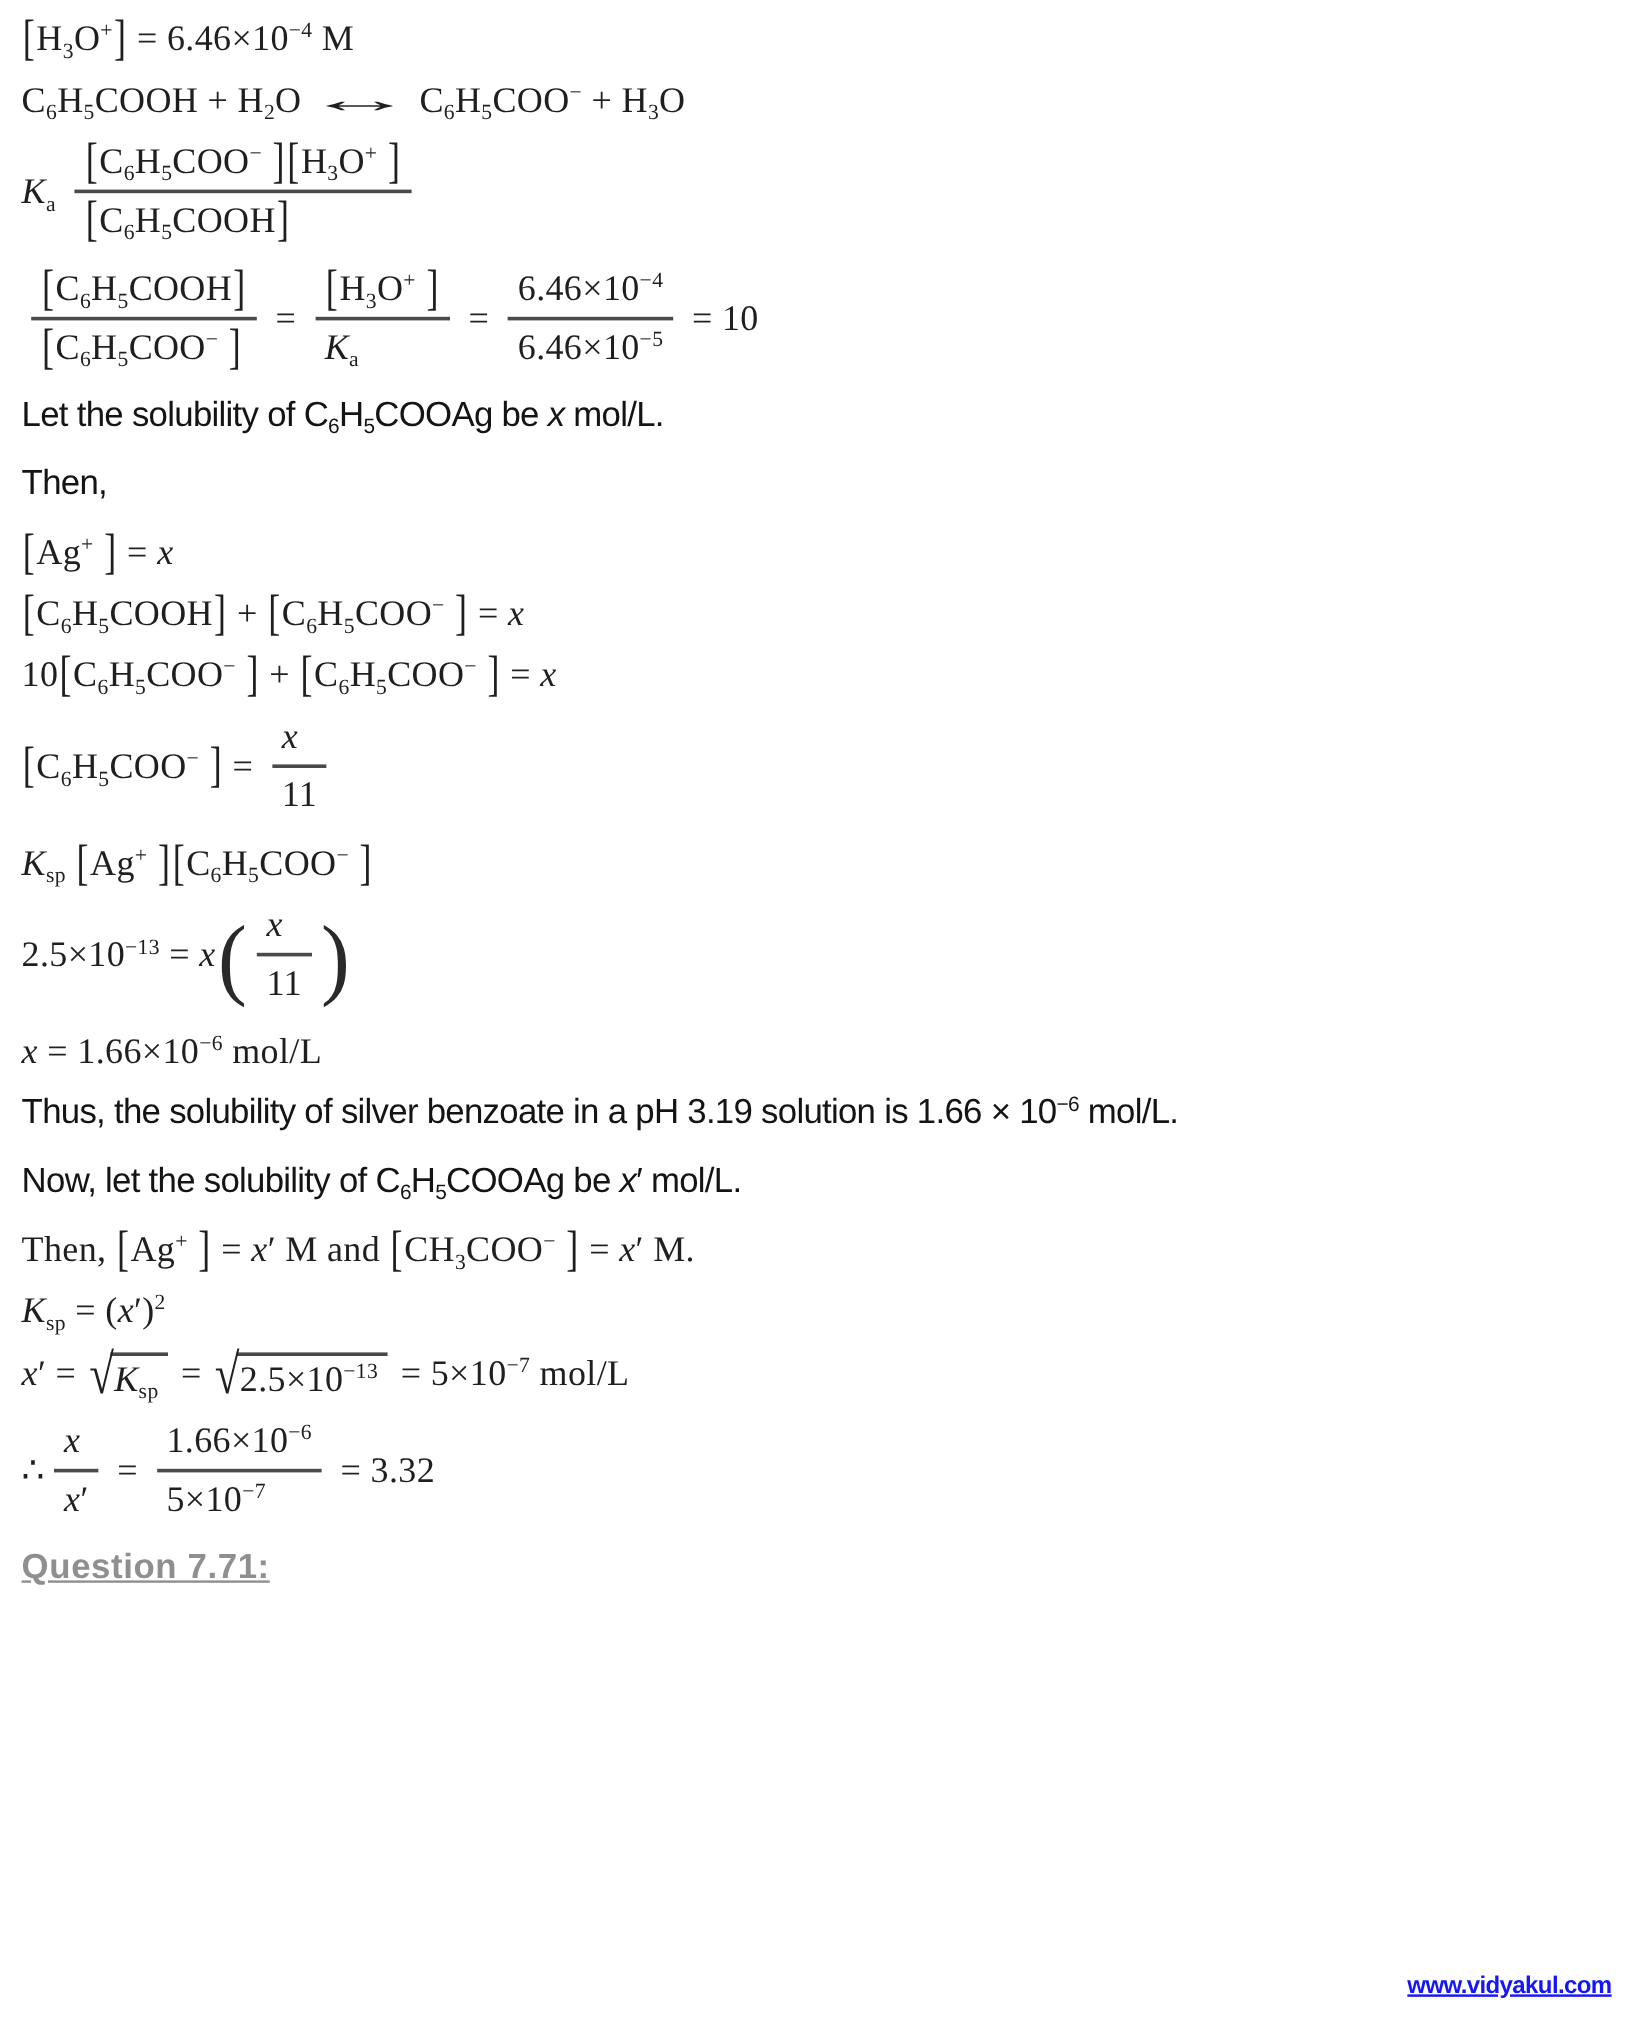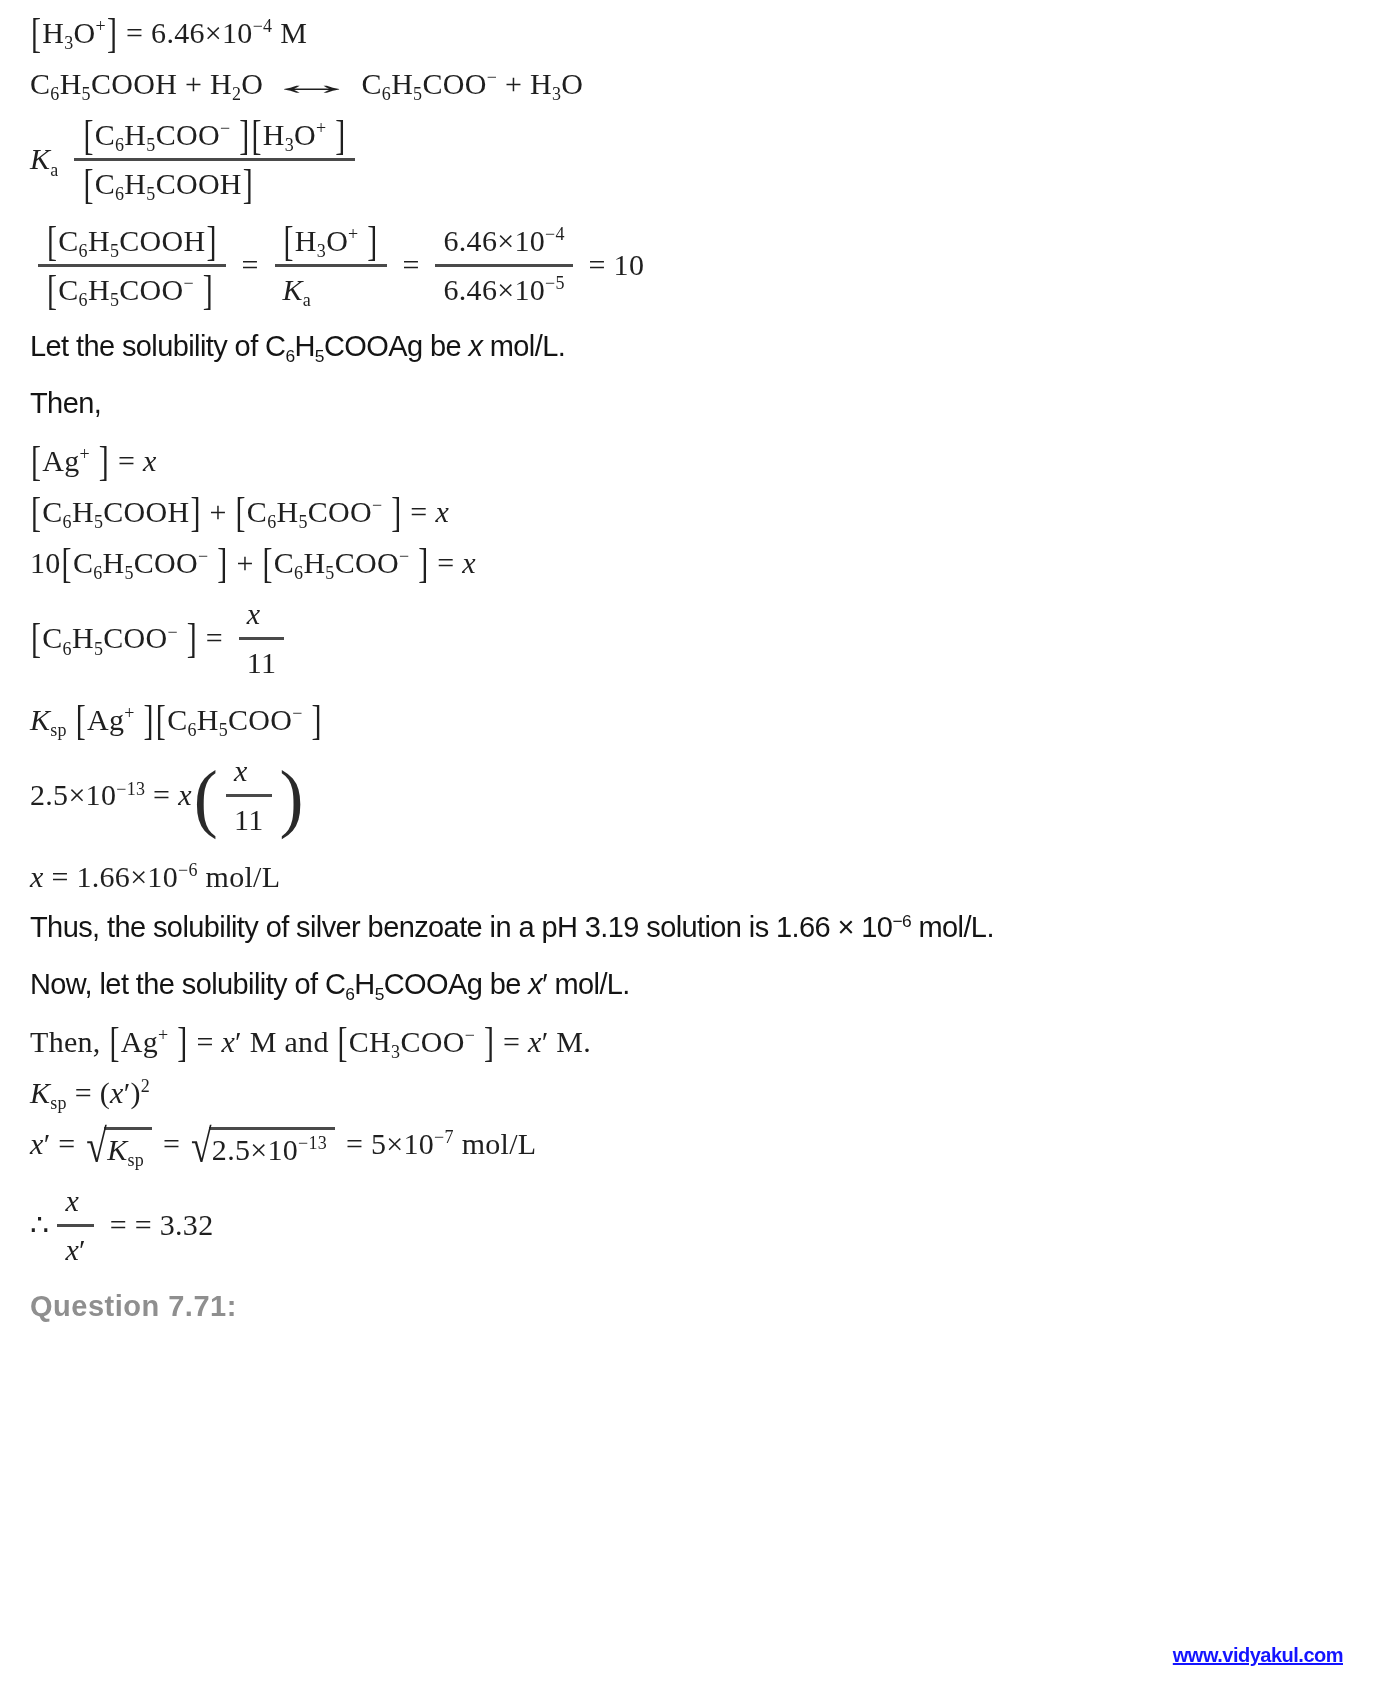--- a/index.html
+++ b/index.html
@@ -12,21 +12,21 @@
   *{box-sizing:border-box;}
   html,body{margin:0;padding:0;}
   body{
     width:1375px;height:1681px;
     background:#ffffff;
     position:relative;
     overflow:hidden;
     font-family:"Liberation Serif", serif;
   }
   .doc{
-    padding:16px 34px 0 30px;
+    padding:16px 34px 0 18px;
   }
   .line{
     margin:0 0 17px 0;
     white-space:nowrap;
   }
   .line.math{
     font-family:"Liberation Serif", serif;
     font-size:30px;
     color:var(--ink);
     letter-spacing:0.3px;
@@ -39,20 +39,21 @@
     margin-top:6px;
     margin-bottom:24px;
   }
   .line.heading{
     font-family:"Liberation Sans", sans-serif;
     font-size:29px;
     font-weight:bold;
     color:var(--heading-gray);
     letter-spacing:0.5px;
     margin-top:10px;
+    text-decoration:underline;
   }
   sub{font-size:60%;vertical-align:-0.35em;line-height:0;}
   sup{font-size:60%;vertical-align:0.6em;line-height:0;}
   i{font-style:italic;}
   
   .bk{
     display:inline-block;
     transform:scaleY(1.38);
     transform-origin:50% 52%;
     padding:0 1px;
@@ -158,18 +159,18 @@
       <div class="line text">Now, let the solubility of C<sub>6</sub>H<sub>5</sub>COOAg be <i>x</i>′ mol/L.</div>
       <div class="line math">Then, <span class="bk">[</span>Ag<sup>+</sup> <span class="bk">]</span> = <i>x</i>′ M and <span class="bk">[</span>CH<sub>3</sub>COO<sup>−</sup> <span class="bk">]</span> = <i>x</i>′ M.</div>
       <div class="line math"><i>K</i><sub>sp</sub> = (<i>x</i>′)<sup>2</sup></div>
       <div class="line math"><i>x</i>′ = <span class="sqrt">
           <span class="rad">√</span>
           <span class="vinc"><i>K</i><sub>sp</sub></span>
         </span> = <span class="sqrt">
           <span class="rad">√</span>
           <span class="vinc">2.5×10<sup>−13</sup></span>
         </span> = 5×10<sup>−7</sup> mol/L</div>
-      <div class="line math">∴<span class="frac"><span class="num"><i>x</i></span><span class="den"><i>x</i>′</span></span> =  = 3.32</div>
+      <div class="line math">∴<span class="frac"><span class="num"><i>x</i></span><span class="den"><i>x</i>′</span></span> = <span class="frac"><span class="num">1.66×10<sup>−6</sup></span><span class="den">5×10<sup>−7</sup></span></span> = 3.32</div>
       <div class="line heading">Question 7.71:</div>
     </div>
 </div>
 
 <a class="footer-link">www.vidyakul.com</a>
 
 </body></html>

